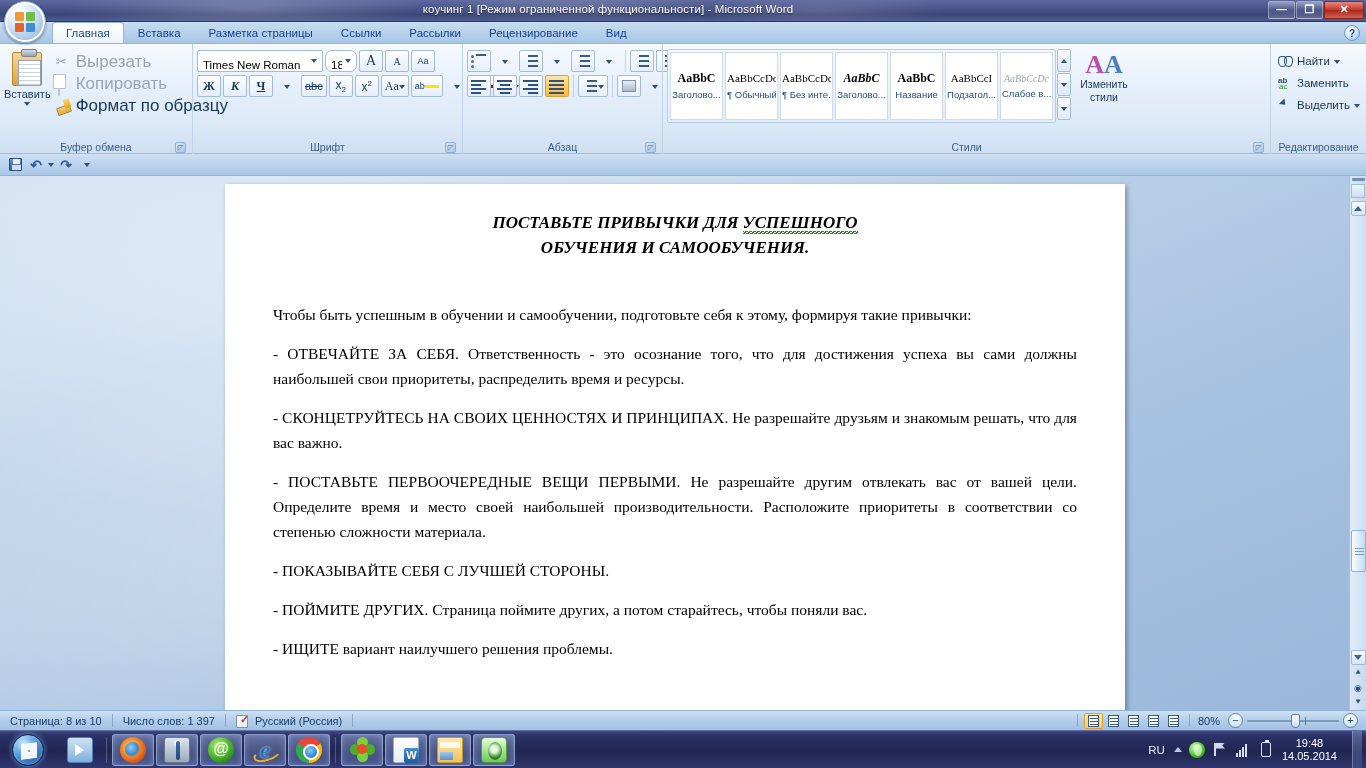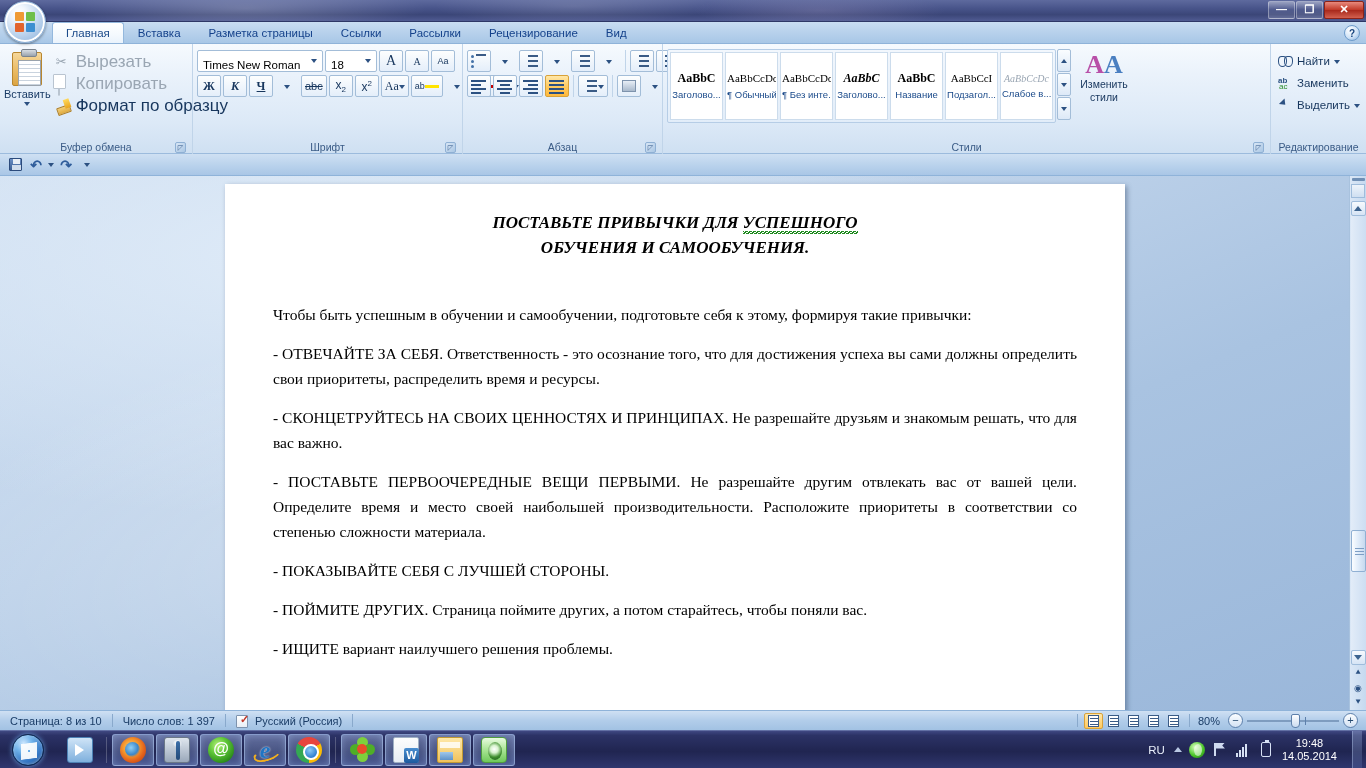--- a/index.html
+++ b/index.html
@@ -187,21 +187,21 @@
   }
   .combo .val{ font-size:11.5px; color:#000; white-space:nowrap; overflow:hidden; }
   .combo .arrow{
     margin-left:auto; width:13px; height:20px; display:flex; align-items:center; justify-content:center;
   }
   .combo .arrow i{
     width:0;height:0;border-left:3.5px solid transparent;border-right:3.5px solid transparent;
     border-top:4px solid #2c5182;
   }
   .combo.fontname{ width:126px; }
-  .combo.fontsize{ width:52px; }
+  .combo.fontsize{ width:32px;border-radius:7px; }
   .rbtn{
     height:22px; min-width:24px; padding:0 3px; border:1px solid transparent; border-radius:2px;
     display:flex; align-items:center; justify-content:center;
     font-size:12px; color:#17365d; background:transparent; position:relative;
   }
   .rbtn.box{ border-color:#a3bdd8; background:linear-gradient(180deg,#fdfefe,#e4eefa); }
   .rbtn.active{
     background:linear-gradient(180deg,#ffe7a8,#ffc95e 55%,#ffb93c);
     border-color:#d8a23a;
   }
@@ -600,20 +600,21 @@
 </style>
 </head>
 <body>
 
 <div id="desktop"></div>
 
 <div id="word">
 
   <div class="titlebar">
     <div class="glass"></div>
+    <div class="title-text">коучинг 1 [Режим ограниченной функциональности] - Microsoft Word</div>
     <div class="wbtns">
       <div class="wbtn">
           <span class="glyph">—</span>
         </div>
       <div class="wbtn">
           <span class="glyph">❐</span>
         </div>
       <div class="wbtn close">
           <span class="glyph">✕</span>
         </div>
@@ -975,21 +976,21 @@
 
   <div class="workspace">
     <div class="page">
       <div class="content">
         <div class="doc-title">
           <span>ПОСТАВЬТЕ ПРИВЫЧКИ ДЛЯ </span><span class="sp-err">УСПЕШНОГО</span>
         </div>
         <div class="doc-title">ОБУЧЕНИЯ И САМООБУЧЕНИЯ.</div>
         <div class="doc-body">
           <p class="doc-p">Чтобы быть успешным в обучении и самообучении, подготовьте себя к этому, формируя такие привычки:</p>
-          <p class="doc-p">- ОТВЕЧАЙТЕ ЗА СЕБЯ. Ответственность - это осознание того, что для достижения успеха вы сами должны определить свои приоритеты, распределить время и ресурсы.</p>
+          <p class="doc-p">- ОТВЕЧАЙТЕ ЗА СЕБЯ. Ответственность - это осознание того, что для достижения успеха вы сами должны наибольшей свои приоритеты, распределить время и ресурсы.</p>
           <p class="doc-p">- СКОНЦЕТРУЙТЕСЬ НА СВОИХ ЦЕННОСТЯХ И ПРИНЦИПАХ. Не разрешайте друзьям и знакомым решать, что для вас важно.</p>
           <p class="doc-p">- ПОСТАВЬТЕ ПЕРВООЧЕРЕДНЫЕ ВЕЩИ ПЕРВЫМИ. Не разрешайте другим отвлекать вас от вашей цели. Определите время и место своей наибольшей производительности. Расположите приоритеты в соответствии со степенью сложности материала.</p>
           <p class="doc-p">- ПОКАЗЫВАЙТЕ СЕБЯ С ЛУЧШЕЙ СТОРОНЫ.</p>
           <p class="doc-p">- ПОЙМИТЕ ДРУГИХ. Страница поймите других, а потом старайтесь, чтобы поняли вас.</p>
           <p class="doc-p">- ИЩИТЕ вариант наилучшего решения проблемы.</p>
         </div>
       </div>
     </div>
 
     <div class="vscroll">

